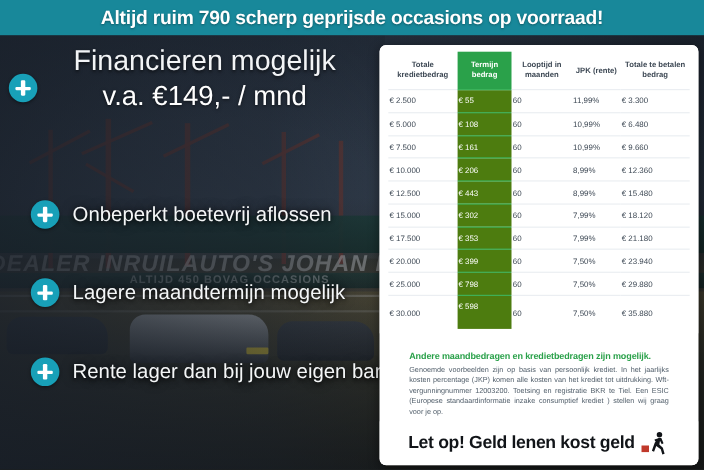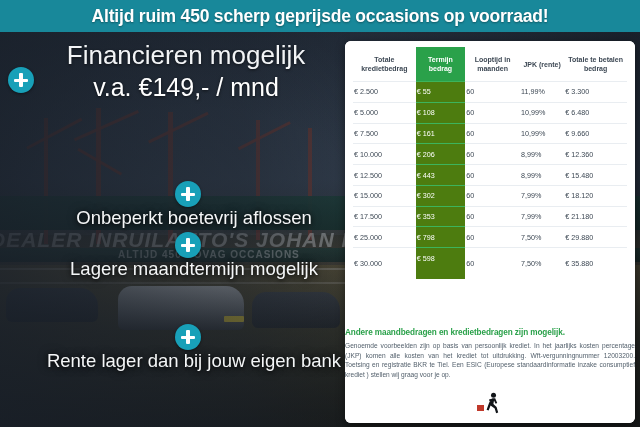--- a/index.html
+++ b/index.html
@@ -156,21 +156,20 @@
   .plus-badge::after {
     left: 11.25px; top: 6px; width: 3.5px; height: 14px;
   }
   .bullet-row {
     position: absolute;
     left: 28px;
     width: 320px;
     height: 28px;
     display: flex;
     align-items: center;
-    flex-direction: column;
   }
   .bullet-row .plus-badge { position: relative; flex: 0 0 26px; }
   .bullet-label {
     margin-left: 12px;
     color: #f4f6f7;
     font-size: 18.5px;
     white-space: nowrap;
     text-shadow: 0 1px 4px rgba(0,0,0,.8), 0 0 10px rgba(0,0,0,.6);
   }
 
@@ -220,21 +219,21 @@
   .c1 { width: 23%; }
   .c2 { width: 18%; }
   .c3 { width: 20%; }
   .c4 { width: 16%; }
   .c5 { width: 23%; }
 
   #disclaimer {
     position: absolute;
     left: 0; bottom: 44px;
     width: 290px;
-    padding: 0 0;
+    padding: 0 27px;
     box-sizing: border-box;
     margin-top: 36px;
   }
   #disc-title {
     color: #2aa14a;
     font-size: 8.2px;
     font-weight: bold;
     margin-bottom: 4px;
     letter-spacing: -0.1px;
   }
@@ -291,37 +290,37 @@
     <div class="car dark" style="left:6px; top:288px; width:92px; height:34px;"></div>
     <div class="car" style="left:118px; top:286px; width:126px; height:44px;"></div>
     <div class="plate" style="left:224px; top:316px; width:20px; height:6px;"></div>
     <div class="car dark" style="left:252px; top:292px; width:88px; height:36px;"></div>
   </div>
 
   <div id="vignette"></div>
   <div id="left-dark"></div>
 
   <div id="banner">
-    <span id="banner-text">Altijd ruim 450 scherp geprijsde occasions op voorraad!</span>
+    <span id="banner-text">Altijd ruim 790 scherp geprijsde occasions op voorraad!</span>
   </div>
 
   <div id="left-col">
 
     <div id="headline-block">
       <div id="headline-1">Financieren mogelijk</div>
       <div id="headline-2">v.a. €149,- / mnd</div>
     </div>
     <div class="plus-badge" style="left:8px; top:43px;"></div>
 
     <div class="bullet-row" style="top:157px;">
       <span class="plus-badge"></span>
       <span class="bullet-label">Onbeperkt boetevrij aflossen</span>
     </div>
 
-    <div class="bullet-row" style="top:228px;justify-content:flex-end;">
+    <div class="bullet-row" style="top:228px;">
       <span class="plus-badge"></span>
       <span class="bullet-label">Lagere maandtermijn mogelijk</span>
     </div>
 
     <div class="bullet-row" style="top:300px;">
       <span class="plus-badge"></span>
       <span class="bullet-label">Rente lager dan bij jouw eigen bank</span>
     </div>
   </div>
 
@@ -382,20 +381,27 @@
               <td class="c5">€ 18.120</td>
             </tr>
             <tr>
               <td class="c1">€ 17.500</td>
               <td class="c2 col-hl">€ 353</td>
               <td class="c3">60</td>
               <td class="c4">7,99%</td>
               <td class="c5">€ 21.180</td>
             </tr>
             <tr>
+              <td class="c1">€ 20.000</td>
+              <td class="c2 col-hl">€ 399</td>
+              <td class="c3">60</td>
+              <td class="c4">7,50%</td>
+              <td class="c5">€ 23.940</td>
+            </tr>
+            <tr>
               <td class="c1">€ 25.000</td>
               <td class="c2 col-hl">€ 798</td>
               <td class="c3">60</td>
               <td class="c4">7,50%</td>
               <td class="c5">€ 29.880</td>
             </tr>
             <tr>
               <td class="c1">€ 30.000</td>
               <td class="c2 col-hl">€ 598</td>
               <td class="c3">60</td>
@@ -405,20 +411,21 @@
           </tbody>
       </table>
     </div>
 
     <div id="disclaimer">
       <div id="disc-title">Andere maandbedragen en kredietbedragen zijn mogelijk.</div>
       <div id="disc-body">Genoemde voorbeelden zijn op basis van persoonlijk krediet. In het jaarlijks kosten percentage (JKP) komen alle kosten van het krediet tot uitdrukking. Wft-vergunningnummer 12003200. Toetsing en registratie BKR te Tiel. Een ESIC (Europese standaardinformatie inzake consumptief krediet ) stellen wij graag voor je op.</div>
     </div>
 
     <div id="letop-bar">
+      <span id="letop-text">Let op! Geld lenen kost geld</span>
       <svg id="letop-icon" width="26" height="22" viewBox="0 0 26 22">
         <rect x="0" y="13" width="7" height="6" fill="#c0392b"></rect>
         <g fill="#111418">
           <circle cx="16.5" cy="3.2" r="2.5"></circle>
           <path d="M15.6 6.2 L18.2 6.2 L20.2 11.0 L18.6 11.8 L17.0 8.6 L16.4 12.0 L19.6 15.0 L21.2 20.6 L19.1 21.2 L17.7 16.4 L13.6 13.4 L11.6 18.6 L9.6 17.8 L12.2 10.6 Z"></path>
           <path d="M12.0 7.6 L15.6 6.4 L16.2 8.2 L12.6 9.4 Z"></path>
         </g>
       </svg>
     </div>
   </div>

